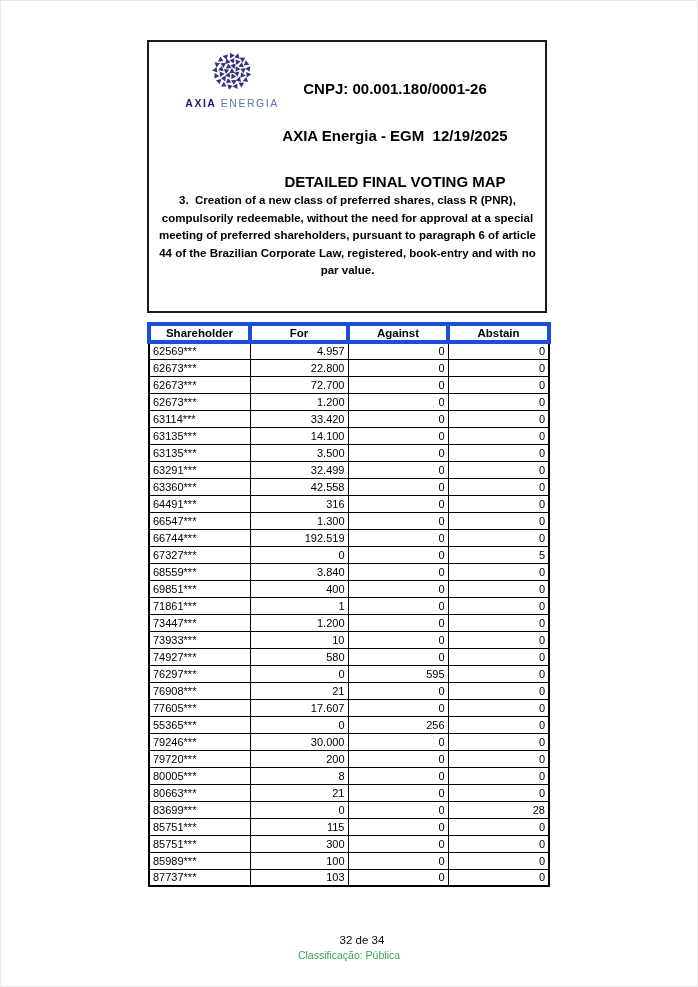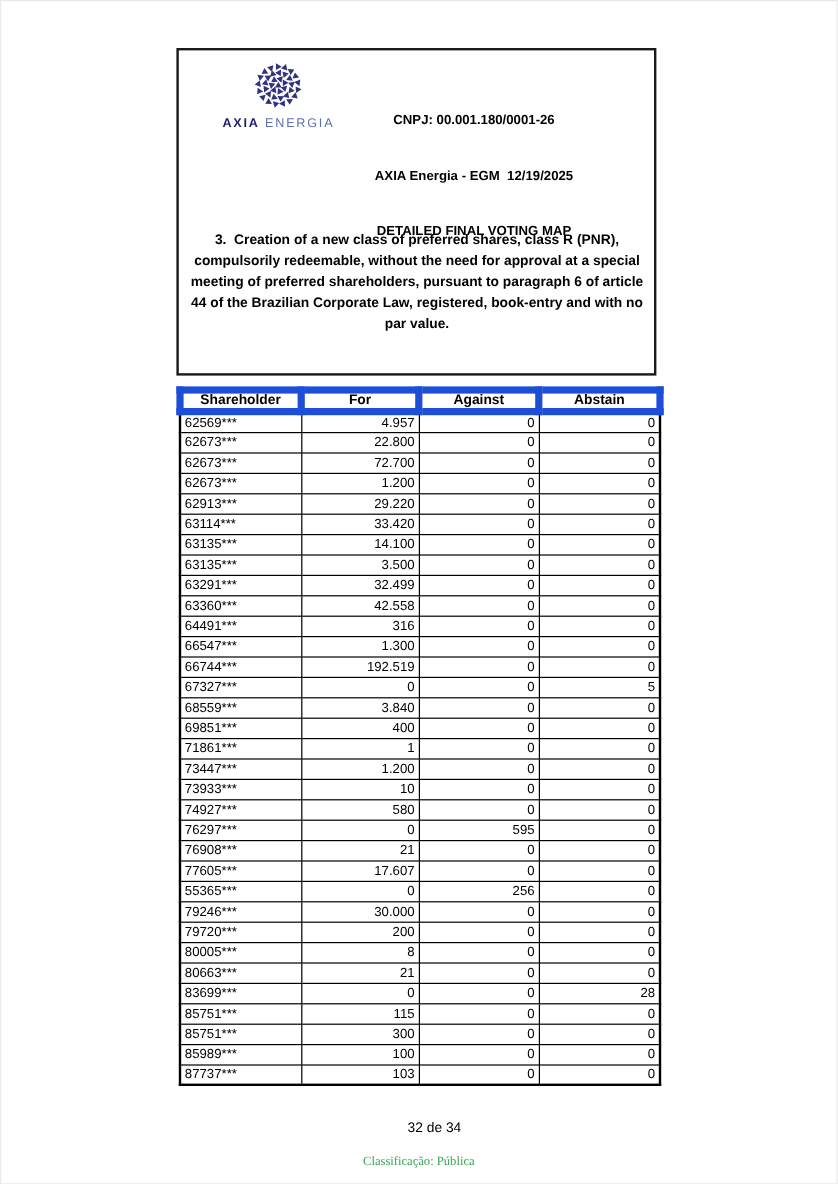--- a/index.html
+++ b/index.html
@@ -24,62 +24,62 @@
     position:absolute; left:8px; top:4px; width:150px;
     text-align:center;
   }
   .logo-block svg { display:block; margin:2px auto 0 auto; }
   .logo-text {
     margin-top:1px;
     font-size:10.5px; letter-spacing:1.5px; white-space:nowrap;
   }
   .logo-text .bold { font-weight:bold; }
   .header-lines {
-    position:absolute; left:96px; top:20px; width:300px;
-    text-align:center; font-weight:bold; font-size:11px;
+    position:absolute; left:96px; top:8px; width:300px;
+    text-align:center; font-weight:bold; font-size:15px;
     line-height:15.5px; white-space:pre-wrap;
   }
   .header-lines div { white-space:pre-wrap; }
   .proposal {
     position:absolute; left:4px; top:150px; width:389px;
     text-align:center; font-weight:bold; font-size:11.5px;
     line-height:17.5px; white-space:pre-wrap;
   }
 
   
   .table-wrap { position:absolute; left:147px; top:322px; }
   table.vote {
     border-collapse:collapse; table-layout:fixed;
     width:400px; border:2px solid #000;
   }
   table.vote col.c0 { width:101px; }
   table.vote col.c1 { width:98px; }
   table.vote col.c2 { width:100px; }
   table.vote col.c3 { width:101px; }
   table.vote th {
-    border:6px solid #1d4ed8; height:18px;
+    border:4px solid #1d4ed8; height:18px;
     font-size:11.5px; font-weight:bold; text-align:center;
     padding:0 2px; overflow:hidden; white-space:nowrap;
   }
   table.vote td {
     border:1px solid #000; height:17px;
     font-size:11px; padding:0 3px;
     overflow:hidden; white-space:nowrap;
     vertical-align:middle;
   }
   table.vote td.shareholder { text-align:left; }
   table.vote td.num { text-align:right; }
 
   
   .footer {
     position:absolute; left:0; top:933px; width:698px;
     text-align:center;
   }
   .footer .page-num { font-size:11.5px; line-height:14px;padding-left:26px; }
-  .footer .classification { font-size:10.5px; line-height:14px; margin-top:15px;font-family:Liberation Serif, serif; }
+  .footer .classification { font-size:10.5px; line-height:14px; margin-top:1px; }
 </style>
 </head>
 <body>
 
 <div class="header-box">
 
   <div class="logo-block">
     <svg width="44" height="48" viewBox="0 0 48 50">
       <g id="logo-tris">
           <path d="M0 -3.3 L3 2 L-3 2 Z" transform="translate(24.0 24.0) rotate(0)" fill="#32327e"></path>
@@ -171,26 +171,20 @@
           <td class="num">0</td>
           <td class="num">0</td>
         </tr>
         <tr>
           <td class="shareholder">62673***</td>
           <td class="num">1.200</td>
           <td class="num">0</td>
           <td class="num">0</td>
         </tr>
         <tr>
-          <td class="shareholder">62913***</td>
-          <td class="num">29.220</td>
-          <td class="num">0</td>
-          <td class="num">0</td>
-        </tr>
-        <tr>
           <td class="shareholder">63114***</td>
           <td class="num">33.420</td>
           <td class="num">0</td>
           <td class="num">0</td>
         </tr>
         <tr>
           <td class="shareholder">63135***</td>
           <td class="num">14.100</td>
           <td class="num">0</td>
           <td class="num">0</td>

